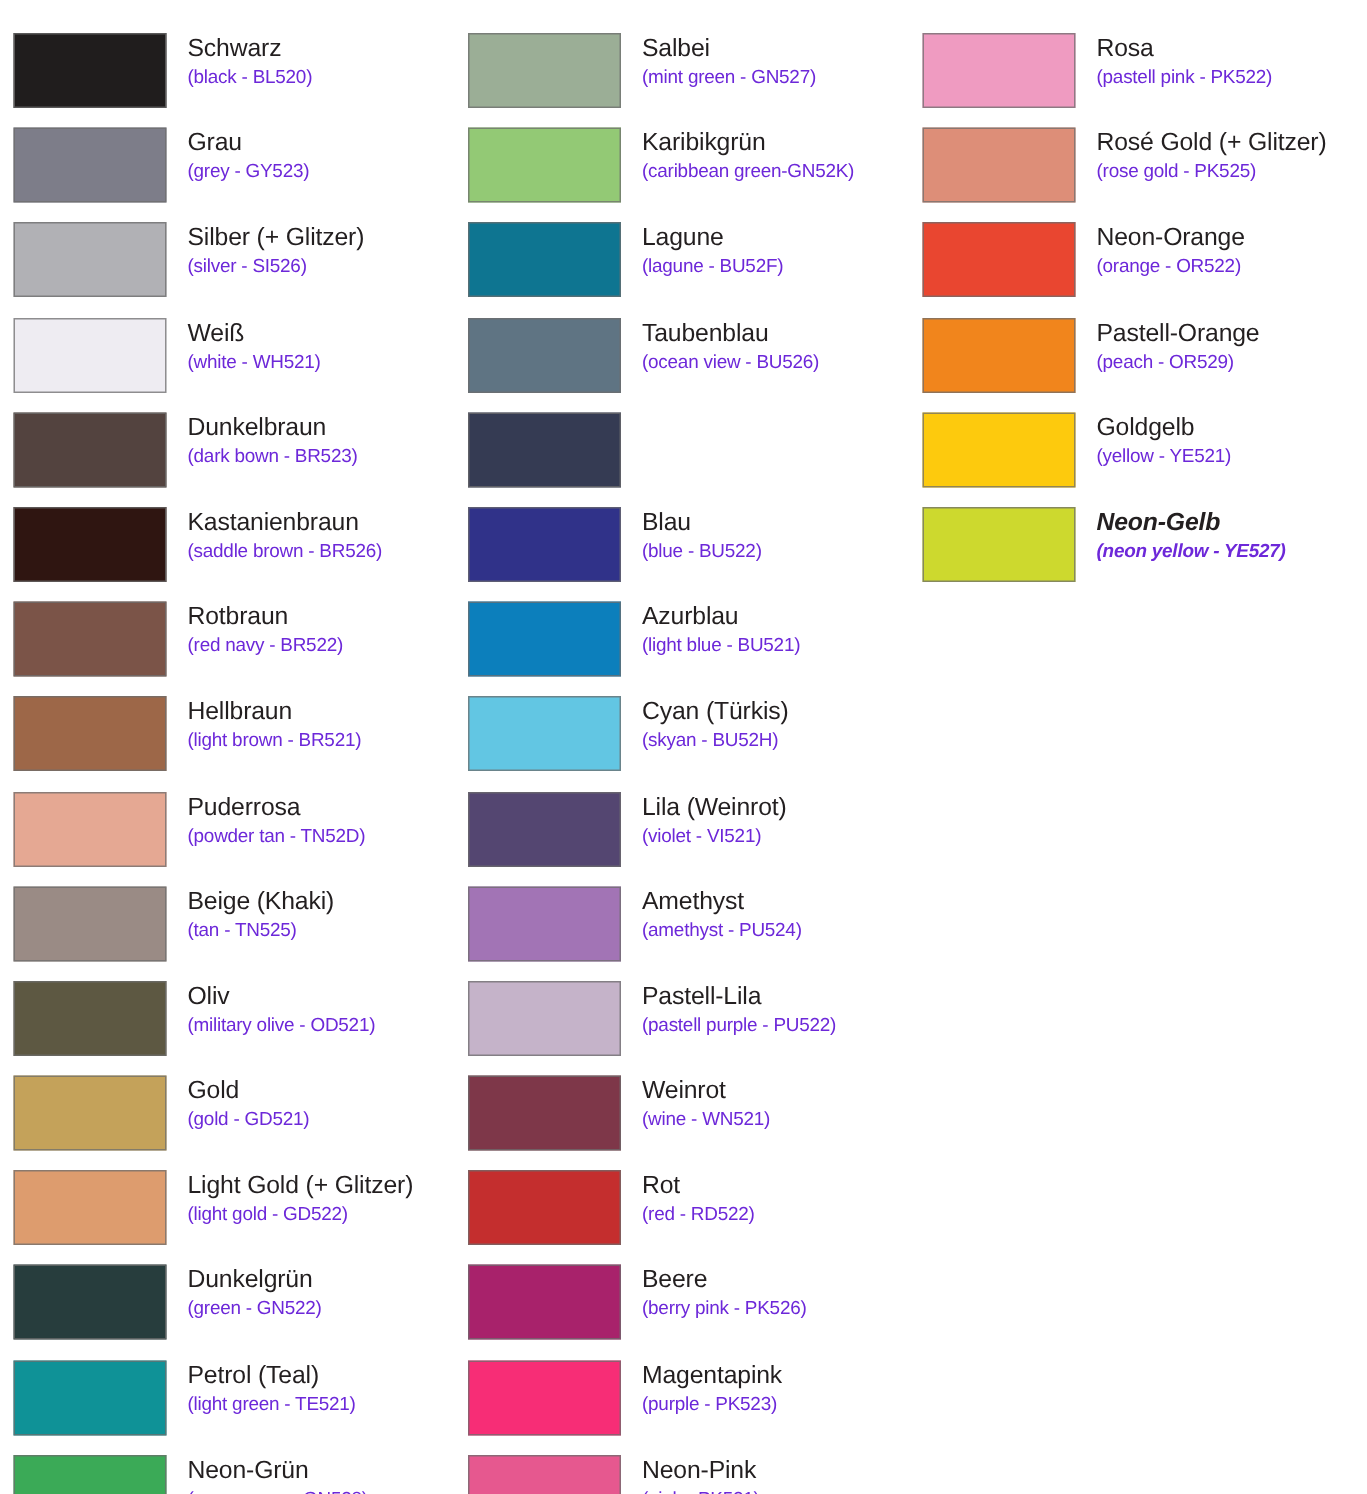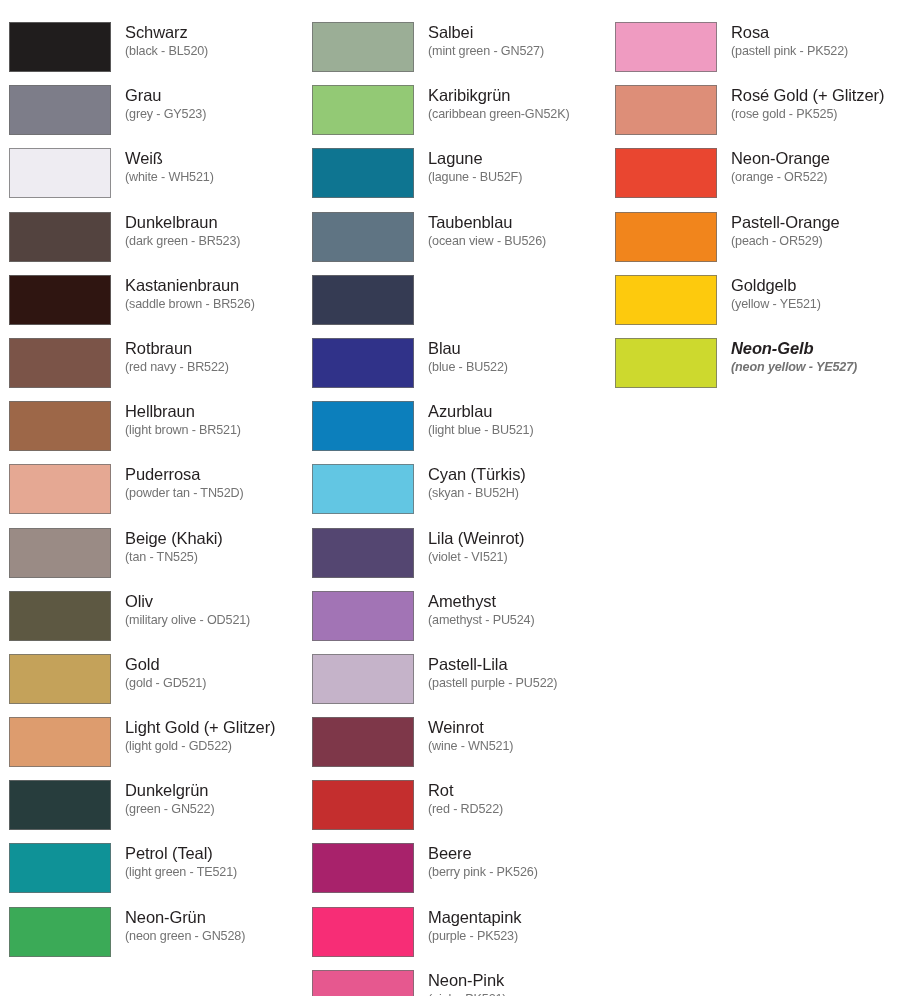--- a/index.html
+++ b/index.html
@@ -56,21 +56,21 @@
     font-size: 16.5px;
     line-height: 21px;
     color: #231f20;
     white-space: nowrap;
     letter-spacing: -0.1px;
   }
 
   .entry-code {
     font-size: 12.6px;
     line-height: 17px;
-    color: #737373;
+    color: #6d28d9;
     white-space: nowrap;
     letter-spacing: -0.15px;
   }
 
   .color-entry.bold .entry-name,
   .color-entry.bold .entry-code {
     font-weight: bold;
     font-style: italic;
   }
 </style>
@@ -87,31 +87,38 @@
         </div>
       </div>
       <div class="color-entry">
         <div class="swatch" style="background-color: rgb(125, 125, 137);"></div>
         <div class="entry-text">
           <div class="entry-name">Grau</div>
           <div class="entry-code">(grey - GY523)</div>
         </div>
       </div>
       <div class="color-entry">
+        <div class="swatch" style="background-color: rgb(177, 177, 181);"></div>
+        <div class="entry-text">
+          <div class="entry-name">Silber (+ Glitzer)</div>
+          <div class="entry-code">(silver - SI526)</div>
+        </div>
+      </div>
+      <div class="color-entry">
         <div class="swatch" style="background-color: rgb(238, 236, 242);"></div>
         <div class="entry-text">
           <div class="entry-name">Weiß</div>
           <div class="entry-code">(white - WH521)</div>
         </div>
       </div>
       <div class="color-entry">
         <div class="swatch" style="background-color: rgb(83, 67, 63);"></div>
         <div class="entry-text">
           <div class="entry-name">Dunkelbraun</div>
-          <div class="entry-code">(dark green - BR523)</div>
+          <div class="entry-code">(dark bown - BR523)</div>
         </div>
       </div>
       <div class="color-entry">
         <div class="swatch" style="background-color: rgb(47, 21, 17);"></div>
         <div class="entry-text">
           <div class="entry-name">Kastanienbraun</div>
           <div class="entry-code">(saddle brown - BR526)</div>
         </div>
       </div>
       <div class="color-entry">

